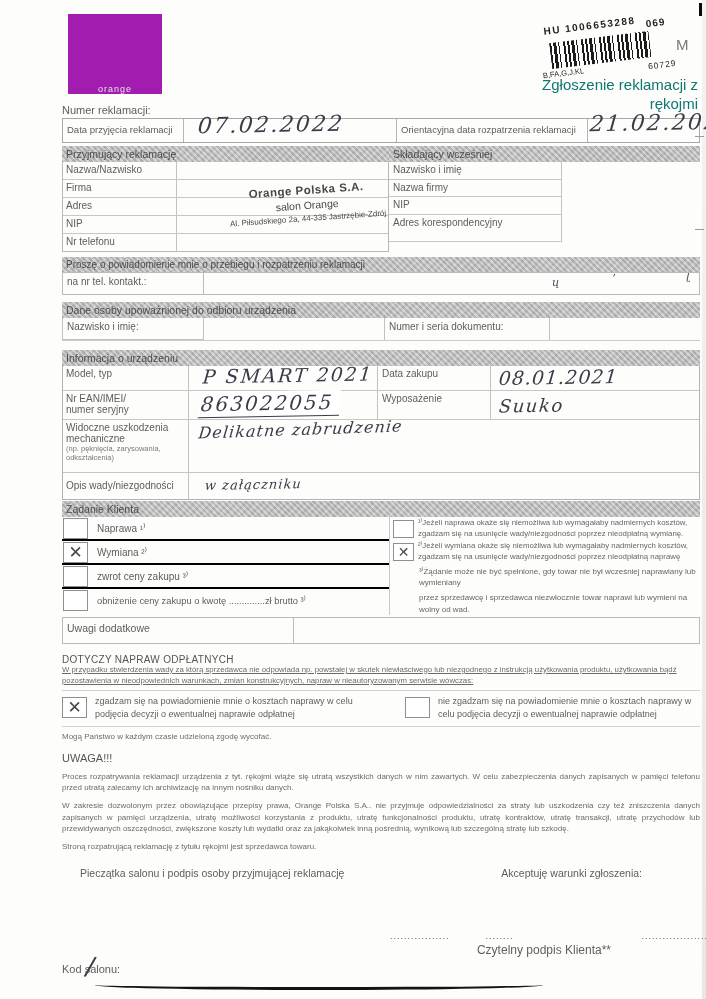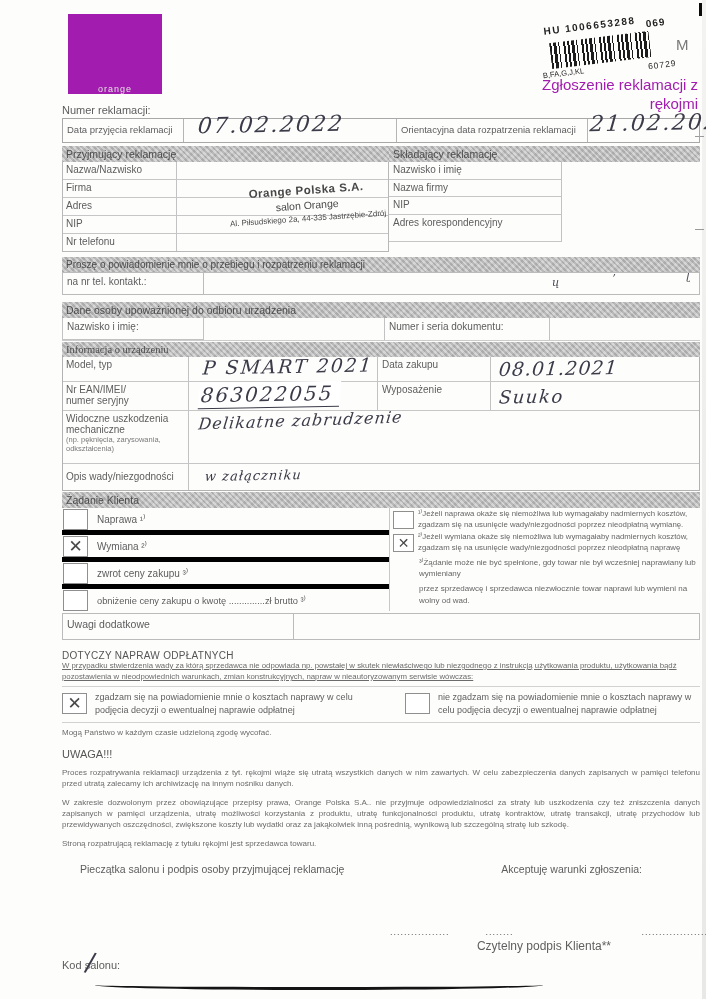--- a/index.html
+++ b/index.html
@@ -13,21 +13,21 @@
   .barcode-wrap { position:absolute; left:546px; top:18px; width:126px; transform:rotate(-7deg); color:#1f1f1f; }
   .bc-line1 { display:flex; align-items:flex-start; font-size:10px; font-weight:bold; letter-spacing:1.5px; }
   .bc-code { margin-left:10px; margin-top:5px; letter-spacing:1px; }
   .bc-bars { margin:2px 0 0 4px; width:100px; height:26px;
              background:repeating-linear-gradient(90deg,#1c1c1c 0 2px,transparent 2px 4px,#1c1c1c 4px 7px,transparent 7px 9px,#1c1c1c 9px 10px,transparent 10px 14px,#1c1c1c 14px 16px,transparent 16px 18px); }
   .bc-sub { display:flex; justify-content:space-between; font-size:7.5px; margin-top:1px; }
   .bc-left { margin-left:-6px; }
   .bc-bottom { margin-right:-2px; margin-top:3px; font-size:8.5px; letter-spacing:1px; }
   .corner-m { position:absolute; left:676px; top:36px; font-size:15px; color:#787878; }
   .form-title { position:absolute; right:8px; top:76px; width:168px; text-align:right;
-                font-size:15px; line-height:1.25; color:#a21caf; }
+                font-size:15px; line-height:1.25; color:#0f766e; }
   .corner-tick { position:absolute; right:0; top:3px; width:7px; height:13px; background:#0b0b0b; }
   .edge { position:absolute; right:0; top:0; width:4px; height:100%;
           background:linear-gradient(180deg,#f3f3f2,#e8e8e6); }
   .rdash { position:absolute; width:9px; height:1px; background:#9a9a9a; }
 
   
   .content { position:absolute; left:62px; top:0; width:638px; }
   .lbl { color:#5d5d5d; }
   .shade { background-color:#c9c9c9;
            background-image:repeating-linear-gradient(45deg, rgba(110,110,110,.22) 0 2px, rgba(235,235,235,.30) 2px 4px),
@@ -77,41 +77,41 @@
 
   
   .auth-header { margin-top:7px; }
   .auth-row { display:flex; height:22px; border-bottom:1px solid #cccccc; }
   .auth-row .b1 { width:136px; border:1px solid #c2c2c2; border-top:none; font-size:10px; padding:3px 0 0 4px; }
   .auth-row .sp1 { width:180px; }
   .auth-row .b2 { width:160px; border-left:1px solid #c2c2c2; border-right:1px solid #c2c2c2; font-size:10px; padding:3px 0 0 4px; }
   .auth-row .sp2 { flex:1; }
 
   
-  .device-header { margin-top:1px;font-family:Liberation Serif, serif; }
+  .device-header { margin-top:9px; }
   .dtable { border:1px solid #b2b2b2; border-top:none; }
   .drow { display:flex; border-bottom:1px solid #c6c6c6; }
   .drow:last-child { border-bottom:none; }
   .dl { width:122px; border-right:1px solid #c2c2c2; font-size:10px; padding:2px 0 0 3px; }
   .dv { flex:1; position:relative; }
   .drl { width:108px; border-left:1px solid #c2c2c2; border-right:1px solid #c2c2c2; font-size:10px; padding:2px 0 0 4px; }
   .drv { width:208px; position:relative; }
   .r24 { height:24px; } .r28 { height:28px; } .r52 { height:52px; } .r26 { height:26px; }
   .hw-model { position:absolute; top:-2px; left:14px; font-size:19px; letter-spacing:2px; }
   .hw-date2 { position:absolute; top:0; left:8px; font-size:19px; letter-spacing:1px; }
   .hw-imei { position:absolute; top:0; left:10px; font-size:20px; letter-spacing:2px; border-bottom:1px solid #3b3b49; background:#fff; padding:0 6px 1px 2px; }
   .hw-equip { position:absolute; top:4px; left:8px; font-size:18px; letter-spacing:1.5px; }
   .hw-damage { position:absolute; top:0; left:10px; font-size:16px; letter-spacing:1px; transform:skewX(-8deg) rotate(-2deg); }
   .hw-defect { position:absolute; top:4px; left:16px; font-size:13px; letter-spacing:1px; }
   .dhint { font-size:7.5px; color:#7a7a7a; }
 
   
   .req-grid { display:flex; }
   .req-left { width:327px; }
-  .opt-row { display:flex; align-items:center; height:22px; border-bottom:5px solid #000000; padding-left:1px; }
+  .opt-row { display:flex; align-items:center; height:22px; border-bottom:2px solid #000000; padding-left:1px; }
   .opt-row .cb { margin-right:9px; }
   .opt-row .ol { font-size:10px; white-space:nowrap; }
   .req-right { flex:1; border-left:1px solid #c8c8c8; padding:1px 0 0 3px; }
   .note { display:flex; margin-bottom:2px; }
   .note .cb-sm { margin:2px 4px 0 0; }
   .note-text { font-size:7.8px; line-height:1.35; color:#666; }
   .note-plain { font-size:8px; color:#666; margin:4px 0 0 26px; line-height:1.4; }
   .uwagi-row { display:flex; border:1px solid #bbbbbb; height:25px; margin-top:2px; }
   .uwagi-row .ul { width:226px; border-right:1px solid #bbbbbb; font-size:10.5px; padding:4px 0 0 4px; }
 
@@ -189,21 +189,21 @@
         <span class="hw">07.02.2022</span>
       </div>
       <div class="c3 lbl">Orientacyjna data rozpatrzenia reklamacji</div>
       <div class="c4">
         <span class="hw">21.02.2022</span>
       </div>
     </div>
 
     <div class="parties-header">
       <div class="shade ph-l">Przyjmujący reklamację</div>
-      <div class="shade ph-r">Składający reklamację</div>
+      <div class="shade ph-r">Składający wcześniej</div>
     </div>
 
     <div class="parties">
       <div class="ptable-l">
         <div class="prow">
             <div class="pl">Nazwa/Nazwisko</div>
           </div>
         <div class="prow">
             <div class="pl">Firma</div>
           </div>

